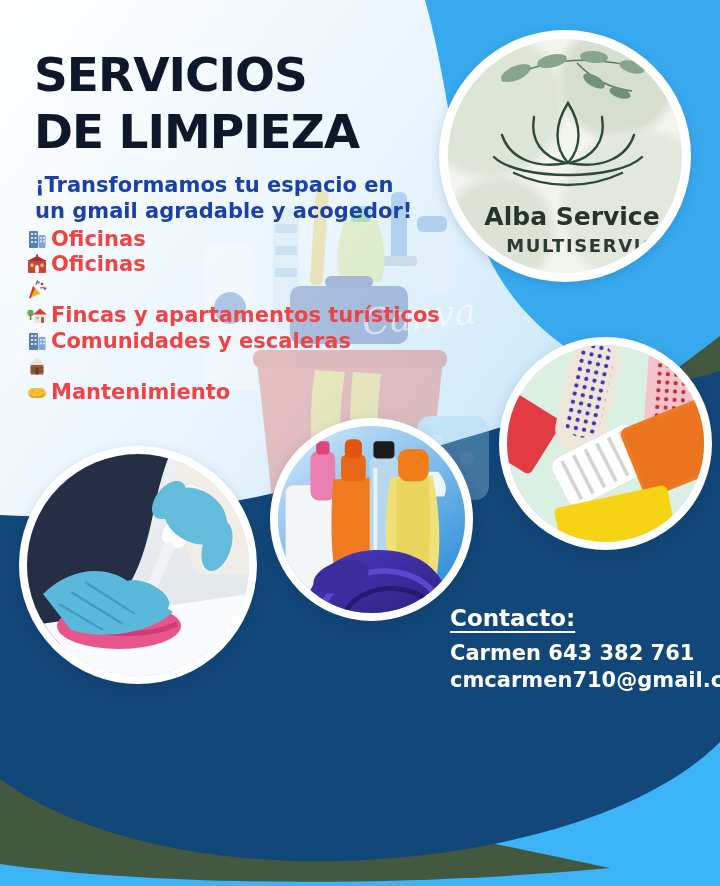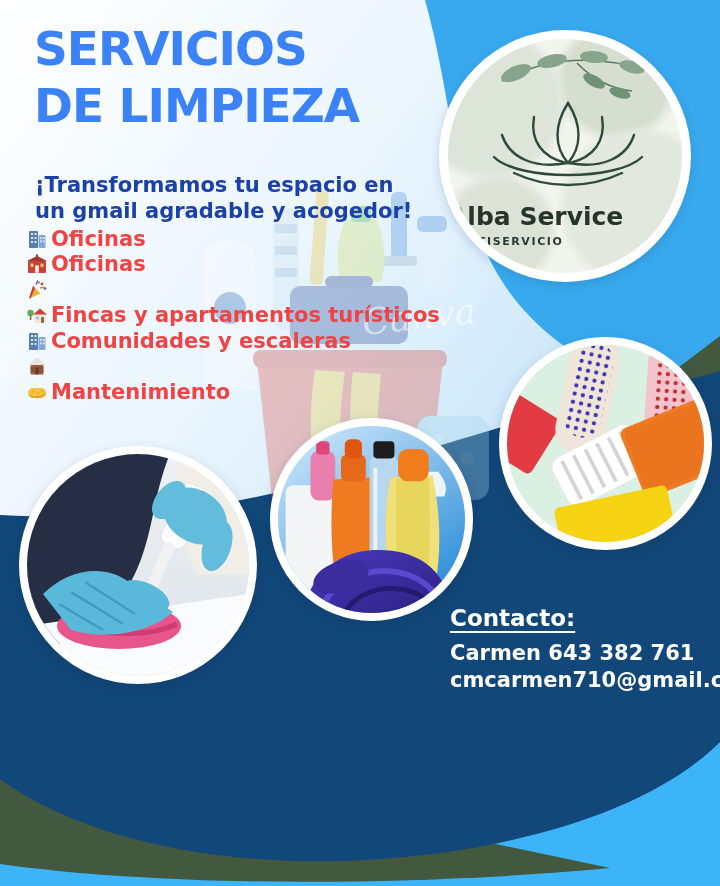--- a/index.html
+++ b/index.html
@@ -13,21 +13,21 @@
 
   
   .backdrop { position:absolute; left:195px; top:190px; width:300px; height:340px; opacity:.33; z-index:1; }
   .watermark {
     position:absolute; left:362px; top:296px; z-index:1;
     font-family:"DejaVu Serif","Liberation Serif",serif; font-style:italic;
     font-size:36px; color:rgba(255,255,255,.55); transform:rotate(-6deg);
   }
 
   
-  .title { position:absolute; left:34px; top:20px; z-index:2; color:#3b82f6; font-weight:bold; font-size:47px; line-height:57px; letter-spacing:-1px; }
+  .title { position:absolute; left:34px; top:46px; z-index:2; color:#0f172a; font-weight:bold; font-size:47px; line-height:57px; letter-spacing:-1px; }
   .tagline { position:absolute; left:35px; top:172px; width:390px; z-index:2; color:#1b41a8; font-weight:bold; font-size:21px; line-height:26px; }
 
   
   .services { position:absolute; left:26px; top:226px; z-index:2; list-style:none; }
   .services li { display:flex; align-items:center; height:25.5px; }
   .services li svg { width:22px; height:22px; margin-right:3px; flex:none; }
   .services li span { color:#ef4444; font-weight:bold; font-size:21px; white-space:nowrap; }
 
   
   .logo { position:absolute; left:439px; top:30px; width:252px; height:252px; border-radius:50%; background:#fff; z-index:2; box-shadow:0 3px 10px rgba(20,60,110,.18); }
@@ -35,22 +35,22 @@
     position:absolute; inset:9px; border-radius:50%; overflow:hidden;
     background:
       radial-gradient(circle at 18% 28%, #dde4d8 0 26%, rgba(221,228,216,0) 31%),
       radial-gradient(circle at 82% 72%, #e2e8dd 0 28%, rgba(226,232,221,0) 33%),
       radial-gradient(circle at 72% 18%, #d6ded0 0 20%, rgba(214,222,208,0) 25%),
       radial-gradient(circle at 22% 82%, #dce2d6 0 18%, rgba(220,226,214,0) 23%),
       #f2f4ee;
   }
   .logo-leaves { position:absolute; left:34px; top:2px; width:180px; height:78px; }
   .logo-lotus  { position:absolute; left:40px; top:58px; width:160px; height:100px; }
-  .logo-name { position:absolute; left:0; right:0; top:163px; text-align:left; font-size:25px; font-weight:bold; color:#26352b; }
-  .logo-sub  { position:absolute; left:0; right:0; top:196px; text-align:left; font-size:11px; font-weight:bold; letter-spacing:1.6px; color:#2c3b31; }
+  .logo-name { position:absolute; left:14px; right:0; top:163px; text-align:center; font-size:25px; font-weight:bold; color:#26352b; }
+  .logo-sub  { position:absolute; left:0; right:0; top:196px; text-align:right; font-size:18px; font-weight:bold; letter-spacing:1.6px; color:#2c3b31; }
 
   
   .photo { position:absolute; border:8px solid #fff; border-radius:50%; overflow:hidden; z-index:3; box-shadow:0 5px 14px rgba(10,40,80,.18); background:#dfe6ea; }
   .photo svg { display:block; width:100%; height:100%; }
   .photo-left  { left:19px;  top:446px; width:238px; height:238px; }
   .photo-mid   { left:270px; top:418px; width:203px; height:203px; }
   .photo-right { left:499px; top:337px; width:213px; height:213px; }
 
   
   .contact { position:absolute; left:450px; top:605px; z-index:3; color:#fff; }

